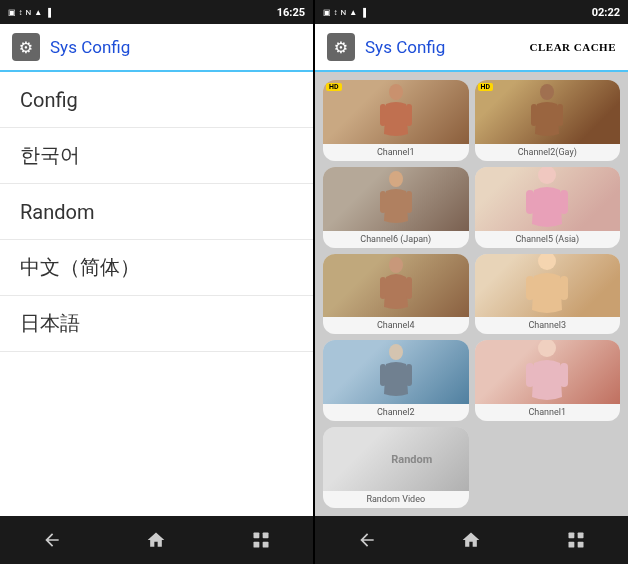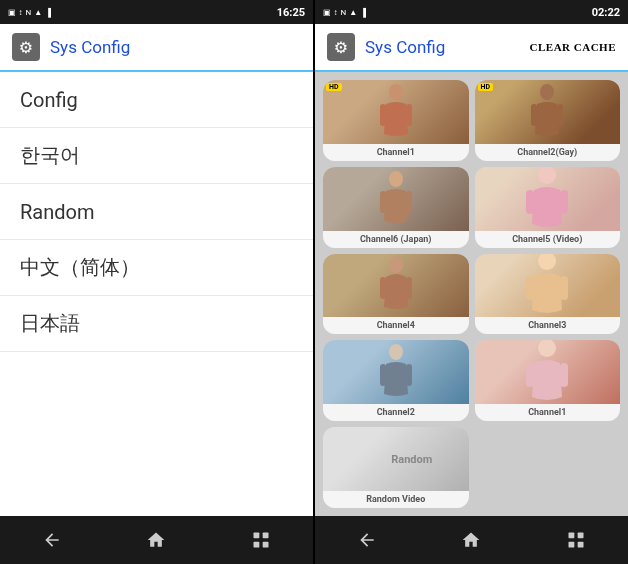--- a/index.html
+++ b/index.html
@@ -145,21 +145,20 @@
       transform: translateX(-50%);
     }
 
     .channel-label {
       font-size: 9px;
       color: #555;
       padding: 3px 16px 4px;
       text-align: center;
       width: 100%;
       background: rgba(255,255,255,0.7);
-      font-weight: bold;
     }
     .hd-badge {
       position: absolute;
       top: 3px;
       left: 3px;
       background: #ffd700;
       color: #000;
       font-size: 7px;
       font-weight: bold;
       padding: 0 3px;
@@ -321,21 +320,21 @@
 
     <div class="channel-card">
       <div class="channel-thumb-placeholder thumb-4">
         <svg class="figure" width="50" height="65" viewBox="0 0 50 65">
           <ellipse cx="25" cy="9" rx="9" ry="9" fill="#f0c8c0"></ellipse>
           <path d="M12 24 Q25 18 38 24 L40 58 Q25 64 10 58 Z" fill="#e8a0b8"></path>
           <rect x="4" y="24" width="8" height="24" rx="4" fill="#e8a0b8"></rect>
           <rect x="38" y="24" width="8" height="24" rx="4" fill="#e8a0b8"></rect>
         </svg>
       </div>
-      <div class="channel-label">Channel5 (Video)</div>
+      <div class="channel-label">Channel5 (Asia)</div>
     </div>
 
     <div class="channel-card">
       <div class="channel-thumb-placeholder thumb-5">
         <svg class="figure" width="40" height="60" viewBox="0 0 40 60">
           <ellipse cx="20" cy="8" rx="7" ry="8" fill="#c8987a"></ellipse>
           <path d="M10 20 Q20 14 30 20 L32 50 Q20 54 8 50 Z" fill="#b07858"></path>
           <rect x="4" y="20" width="6" height="22" rx="3" fill="#b07858"></rect>
           <rect x="30" y="20" width="6" height="22" rx="3" fill="#b07858"></rect>
         </svg>

